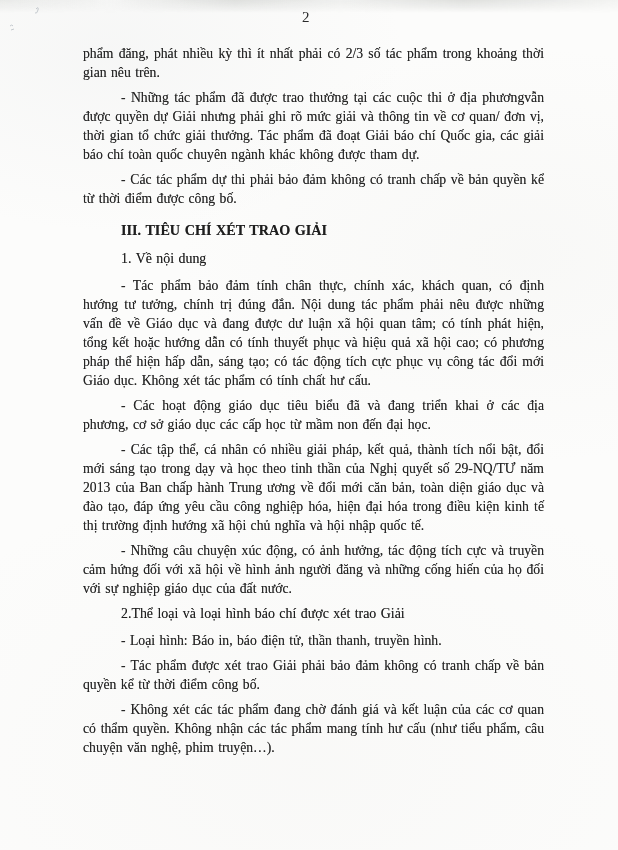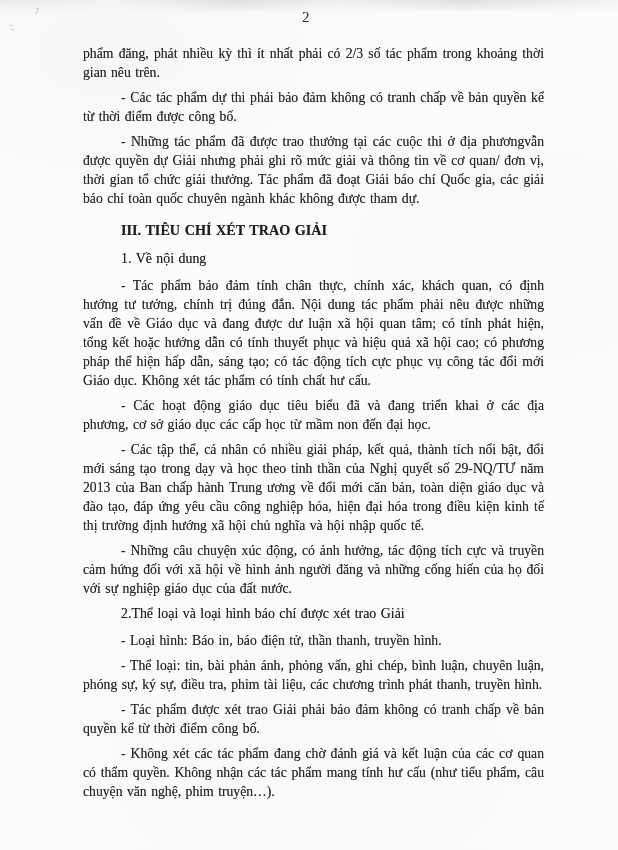--- a/index.html
+++ b/index.html
@@ -85,28 +85,27 @@
 
   <svg class="pencil-marks" width="60" height="40" viewBox="0 0 60 40">
     <path d="M34 7 q 3 -3 2 1 q -1 4 -3 3" fill="none" stroke="#9aa2ac" stroke-width="1"></path>
     <path d="M8 24 q 2 -2 3 0 M9 28 l 3 -1" fill="none" stroke="#9aa2ac" stroke-width="1"></path>
   </svg>
 
   <div class="page-number">2</div>
 
   <div class="doc-content">
     <p class="para noindent">phẩm đăng, phát nhiều kỳ thì ít nhất phải có 2/3 số tác phẩm trong khoảng thời gian nêu trên.</p>
+    <p class="para">- Những tác phẩm đã được trao thưởng tại các cuộc thi ở địa phươngvẫn được quyền dự Giải nhưng phải ghi rõ mức giải và thông tin về cơ quan/ đơn vị, thời gian tổ chức giải thưởng. Tác phẩm đã đoạt Giải báo chí Quốc gia, các giải báo chí toàn quốc chuyên ngành khác không được tham dự.</p>
     <p class="para">- Các tác phẩm dự thi phải bảo đảm không có tranh chấp về bản quyền kể từ thời điểm được công bố.</p>
-    <p class="para">- Những tác phẩm đã được trao thưởng tại các cuộc thi ở địa phươngvẫn được quyền dự Giải nhưng phải ghi rõ mức giải và thông tin về cơ quan/ đơn vị, thời gian tổ chức giải thưởng. Tác phẩm đã đoạt Giải báo chí Quốc gia, các giải báo chí toàn quốc chuyên ngành khác không được tham dự.</p>
     <p class="heading">III. TIÊU CHÍ XÉT TRAO GIẢI</p>
     <p class="subheading">1. Về nội dung</p>
     <p class="para">- Tác phẩm bảo đảm tính chân thực, chính xác, khách quan, có định hướng tư tưởng, chính trị đúng đắn. Nội dung tác phẩm phải nêu được những vấn đề về Giáo dục và đang được dư luận xã hội quan tâm; có tính phát hiện, tổng kết hoặc hướng dẫn có tính thuyết phục và hiệu quả xã hội cao; có phương pháp thể hiện hấp dẫn, sáng tạo; có tác động tích cực phục vụ công tác đổi mới Giáo dục. Không xét tác phẩm có tính chất hư cấu.</p>
     <p class="para">- Các hoạt động giáo dục tiêu biểu đã và đang triển khai ở các địa phương, cơ sở giáo dục các cấp học từ mầm non đến đại học.</p>
     <p class="para">- Các tập thể, cá nhân có nhiều giải pháp, kết quả, thành tích nổi bật, đổi mới sáng tạo trong dạy và học theo tinh thần của Nghị quyết số 29-NQ/TƯ năm 2013 của Ban chấp hành Trung ương về đổi mới căn bản, toàn diện giáo dục và đào tạo, đáp ứng yêu cầu công nghiệp hóa, hiện đại hóa trong điều kiện kinh tế thị trường định hướng xã hội chủ nghĩa và hội nhập quốc tế.</p>
     <p class="para">- Những câu chuyện xúc động, có ảnh hưởng, tác động tích cực và truyền cảm hứng đối với xã hội về hình ảnh người đăng và những cống hiến của họ đối với sự nghiệp giáo dục của đất nước.</p>
     <p class="subheading">2.Thể loại và loại hình báo chí được xét trao Giải</p>
     <p class="para">- Loại hình: Báo in, báo điện tử, thần thanh, truyền hình.</p>
-    <p class="para">- Thể loại: tin, bài phản ánh, phỏng vấn, ghi chép, bình luận, chuyên luận, phóng sự, ký sự, điều tra, phim tài liệu, các chương trình phát thanh, truyền hình.</p>
     <p class="para">- Tác phẩm được xét trao Giải phải bảo đảm không có tranh chấp về bản quyền kể từ thời điểm công bố.</p>
     <p class="para">- Không xét các tác phẩm đang chờ đánh giá và kết luận của các cơ quan có thẩm quyền. Không nhận các tác phẩm mang tính hư cấu (như tiểu phẩm, câu chuyện văn nghệ, phim truyện…).</p>
   </div>
 
 </div>
 
 </body></html>

